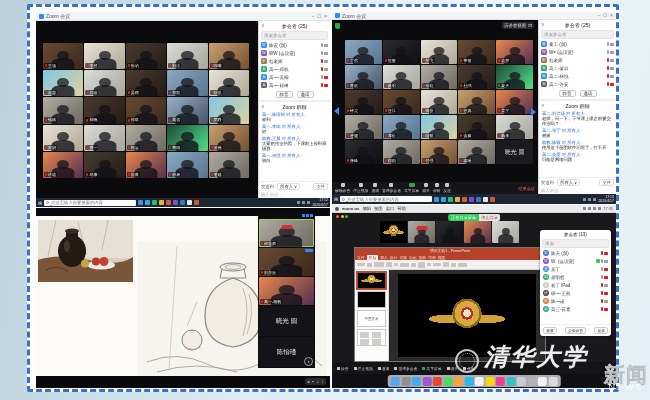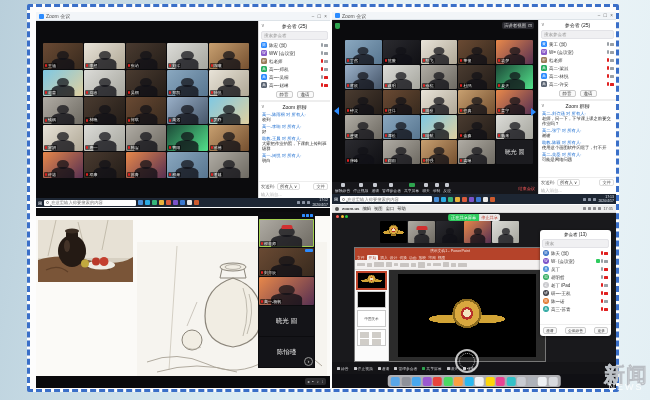--- a/index.html
+++ b/index.html
@@ -917,17 +917,18 @@
         <span class="dicon" style="background: rgb(232, 67, 147);"></span>
         <span class="dicon" style="background: rgb(52, 192, 199);"></span>
         <span class="dicon" style="background: rgb(200, 203, 210);"></span>
         <span class="dicon" style="background: rgb(174, 178, 186);"></span>
         <span class="dicon" style="background: rgb(238, 240, 243);"></span>
         <span class="dicon" style="background: rgb(216, 218, 223);"></span>
       </div>
   </div>
 
   <div class="seal"></div>
+  <div class="wtext">清华大学</div>
   <div class="newsbox">
     <div class="newscn">新闻</div>
     <div class="newsen">NEWS</div>
   </div>
 </div>
 
 </body></html>

